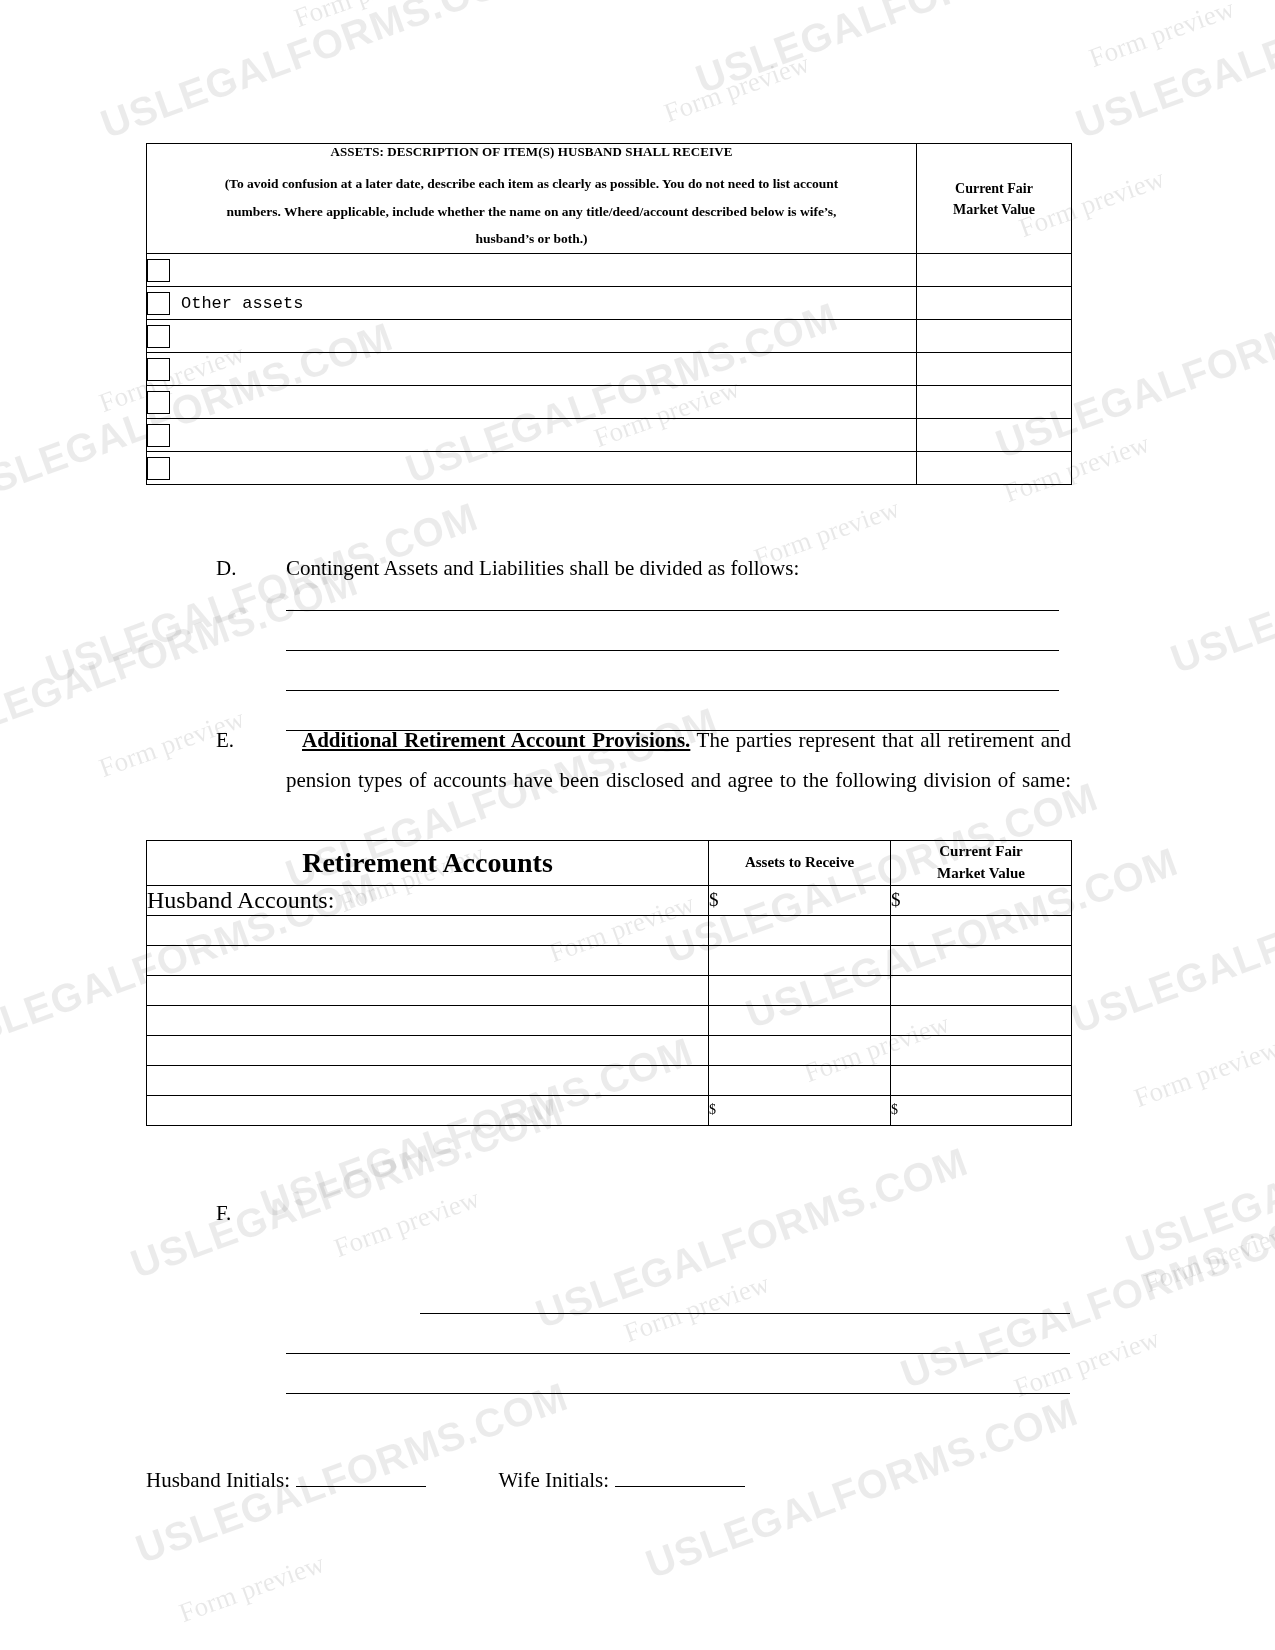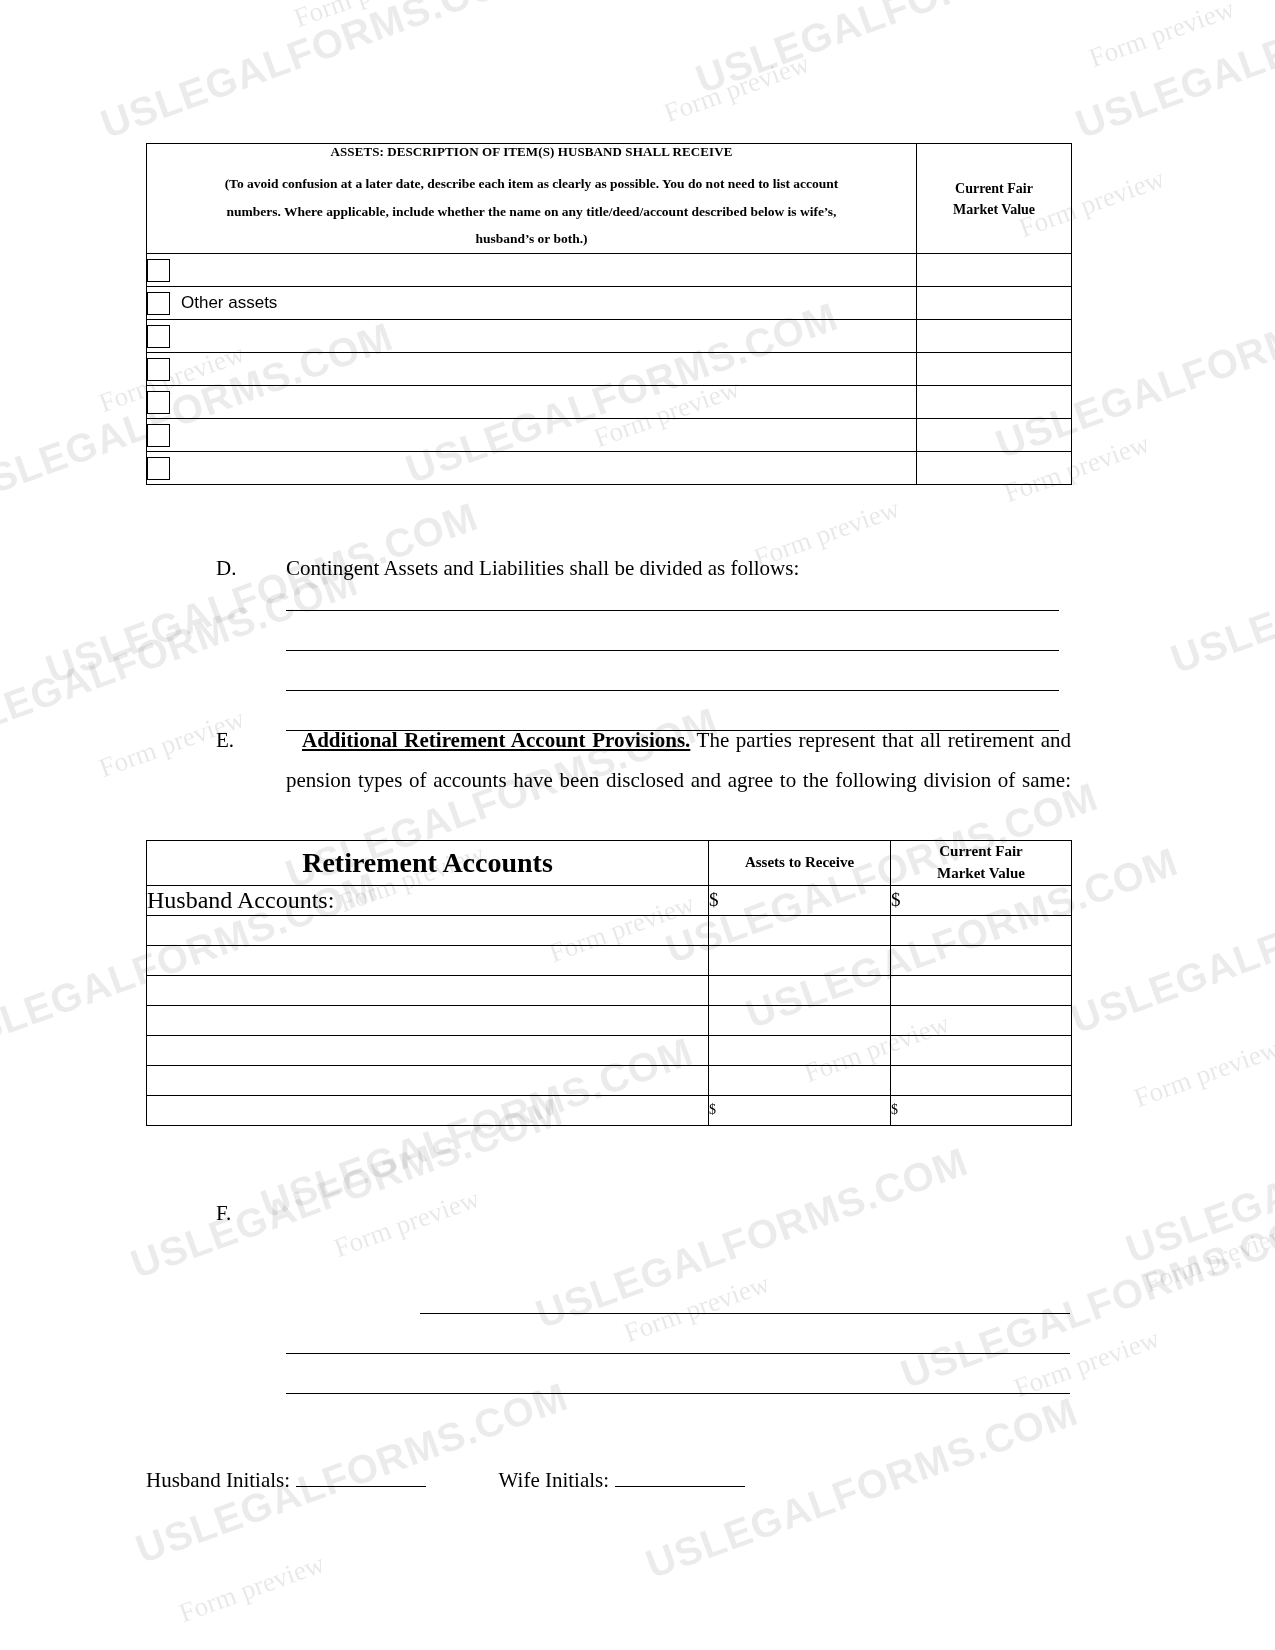--- a/index.html
+++ b/index.html
@@ -103,21 +103,21 @@
     height: 23px;
     border: 1.7px solid #000;
     background: #fff;
     vertical-align: middle;
     margin-right: 7px;
   }
   .item-label {
     display: inline-block;
     vertical-align: middle;
     font-size: 17px;
-    font-family: Liberation Sans, sans-serif;
+    font-family: Liberation Mono, monospace;
   }
   .val-cell { height: 33px; }
 
   .total-row td { height: 38px; }
   .total-label {
     font-weight: bold;
     font-size: 20px;
     padding-left: 7px;
     font-family: "Liberation Serif", serif;
   }

